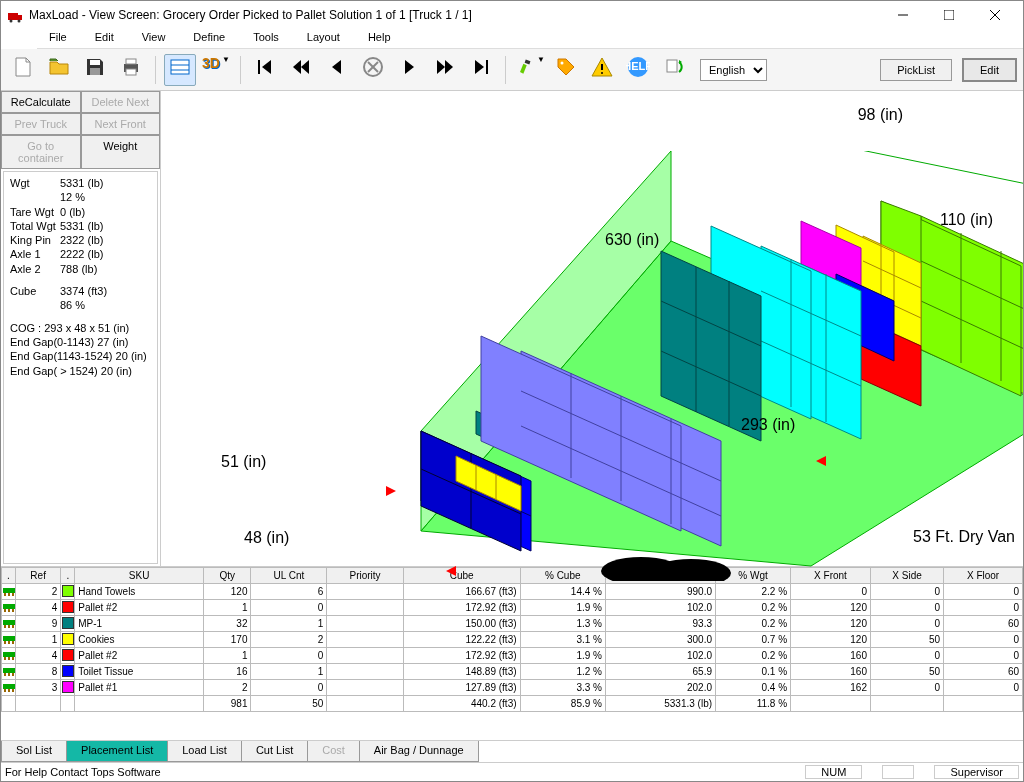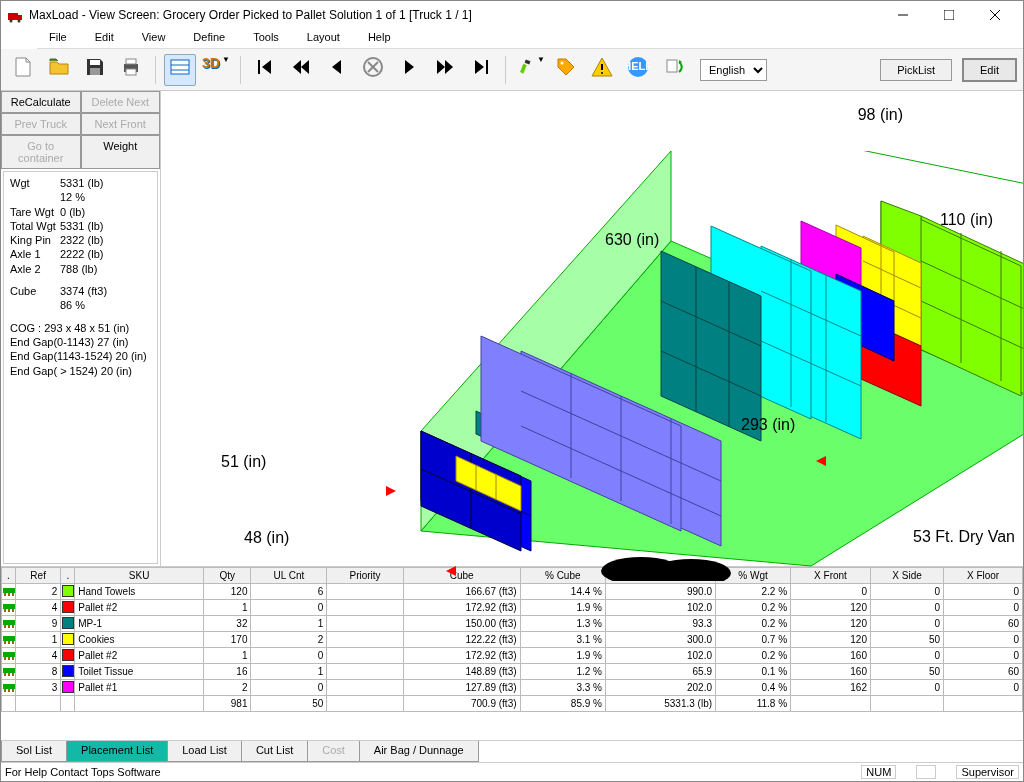--- a/index.html
+++ b/index.html
@@ -57,21 +57,21 @@
 
 .bottom-tabs { height: 22px; display: flex; border-top: 1px solid #ccc; }
 .btab { padding: 3px 14px; border: 1px solid #999; border-top:none; background: #f0f0f0; cursor: pointer; font-size: 11px; border-right:none; }
 .btab:last-child{border-right:1px solid #999;}
 .btab.active { background: #14b8a6; }
 .btab.disabled { color: #aaa; }
 
 
 .statusbar { height: 19px; border-top: 1px solid #ccc; display: flex; align-items: center; padding: 0 4px; justify-content: space-between; font-size: 11px; }
 .status-right { display: flex; gap: 20px; }
-.status-cell { border: 1px solid #ccc; padding: 0 4px; }
+.status-cell { border: 1px solid #ccc; padding: 0 15px; }
 
 
 .ico { width:24px; height:24px; }
 </style>
 </head>
 <body>
 
 <div class="titlebar">
   <div class="titlebar-left">
     <svg class="titlebar-icon" viewBox="0 0 16 16">
@@ -565,21 +565,21 @@
             <td>0</td>
           </tr>
           <tr>
             <td></td>
             <td></td>
             <td></td>
             <td></td>
             <td>981</td>
             <td>50</td>
             <td></td>
-            <td>700.9 (ft3)</td>
+            <td>440.2 (ft3)</td>
             <td>85.9 %</td>
             <td>5331.3 (lb)</td>
             <td>11.8 %</td>
             <td></td>
             <td></td>
             <td></td>
           </tr>
         </tbody>
     </table>
   </div>

